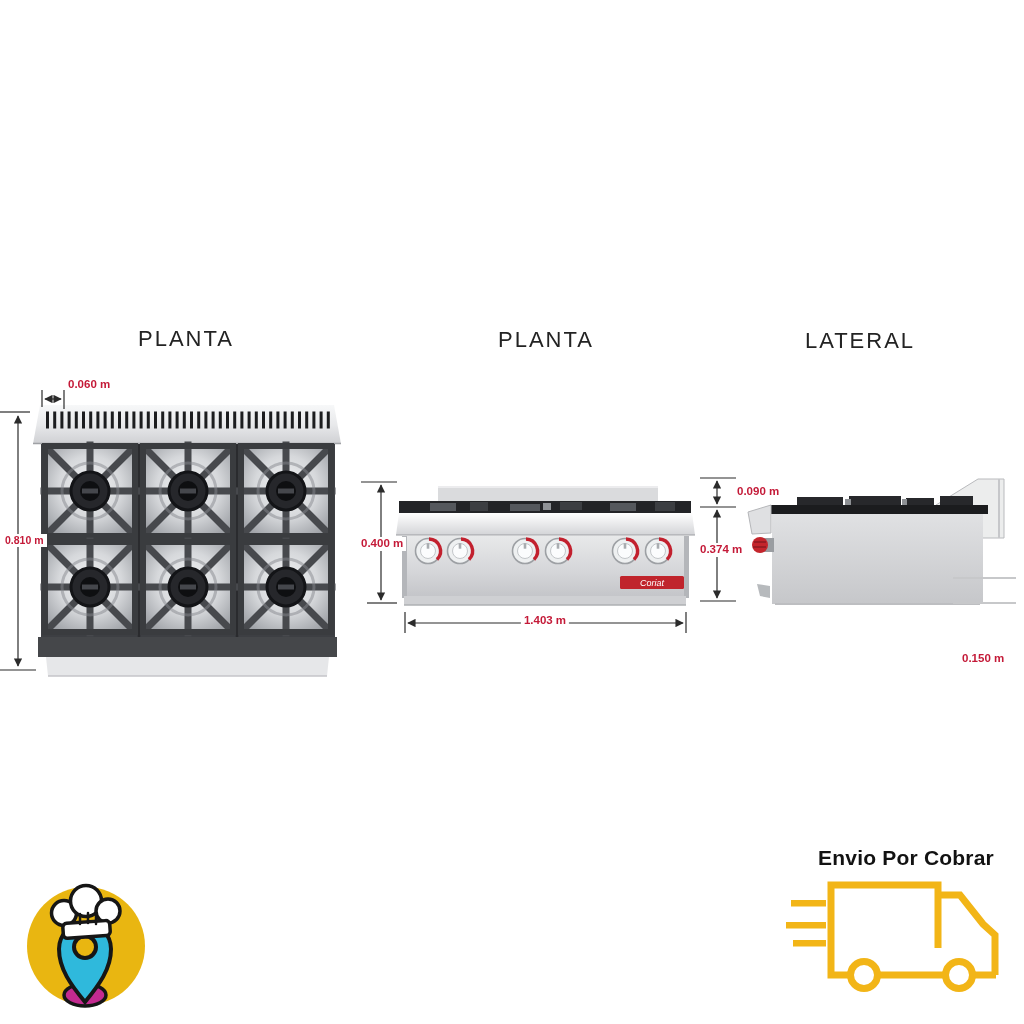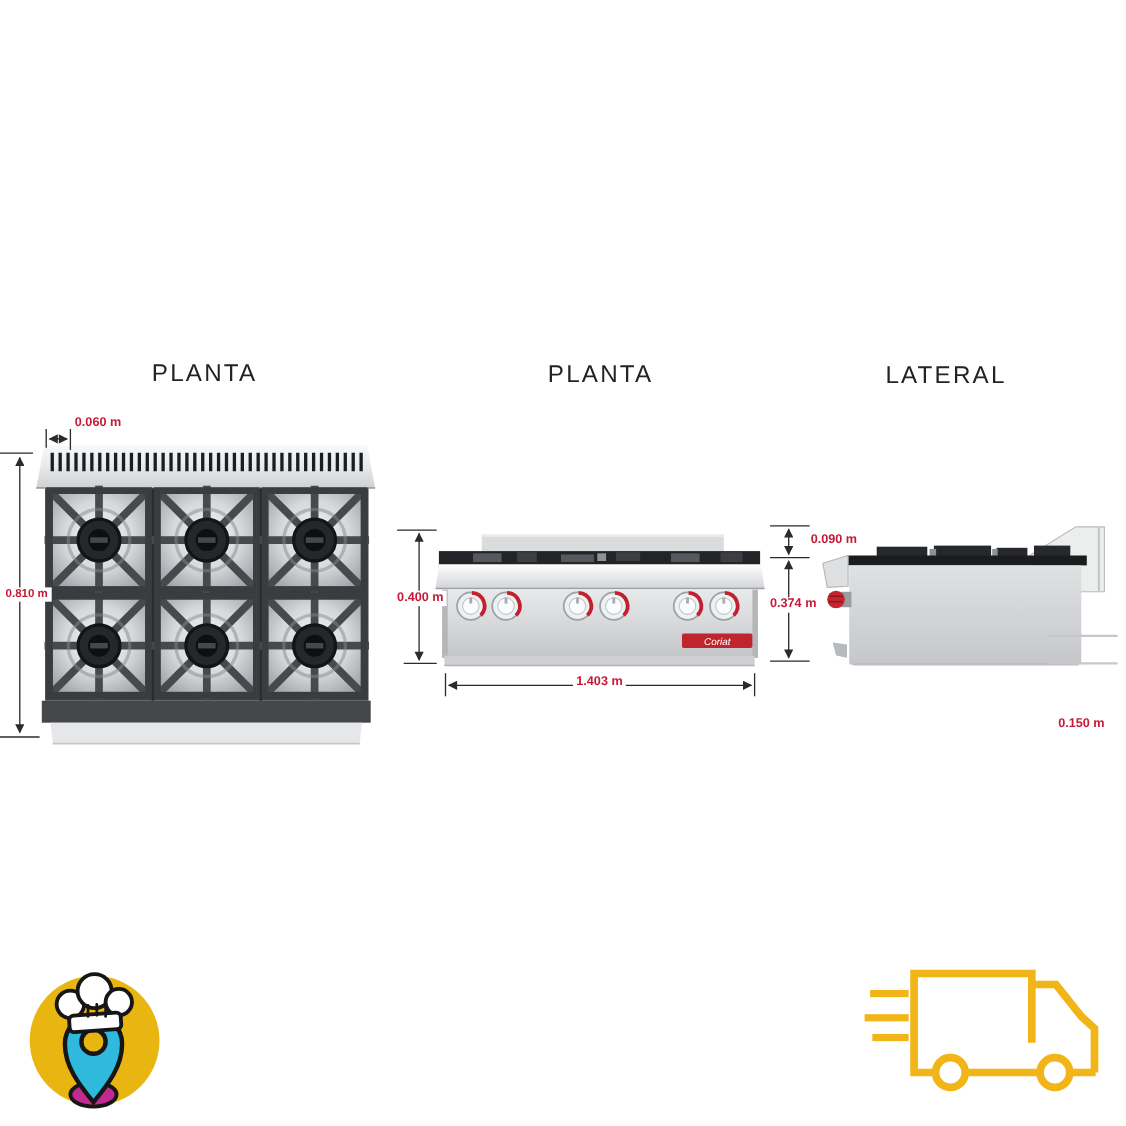--- a/index.html
+++ b/index.html
@@ -240,13 +240,14 @@
   <div class="view-label" style="left:780px;top:328px;">LATERAL</div>
 
   <span class="dim" style="left:68px;top:379px;">0.060 m</span>
   <span class="dim onwhite small" style="left:2px;top:534px;">0.810 m</span>
   <span class="dim onwhite" style="left:358px;top:537px;text-align:center;">0.400 m</span>
   <span class="dim onwhite" style="left:694px;top:485px;margin-left:40px;">0.090 m</span>
   <span class="dim onwhite" style="left:697px;top:543px;">0.374 m</span>
   <span class="dim onwhite center" style="left:545px;top:614px;">1.403 m</span>
   <span class="dim" style="left:962px;top:608px;margin-top:45px;">0.150 m</span>
 
+  <div class="ship-title" style="left:906px;top:846px;">Envio Por Cobrar</div>
 </div>
 
 </body></html>

